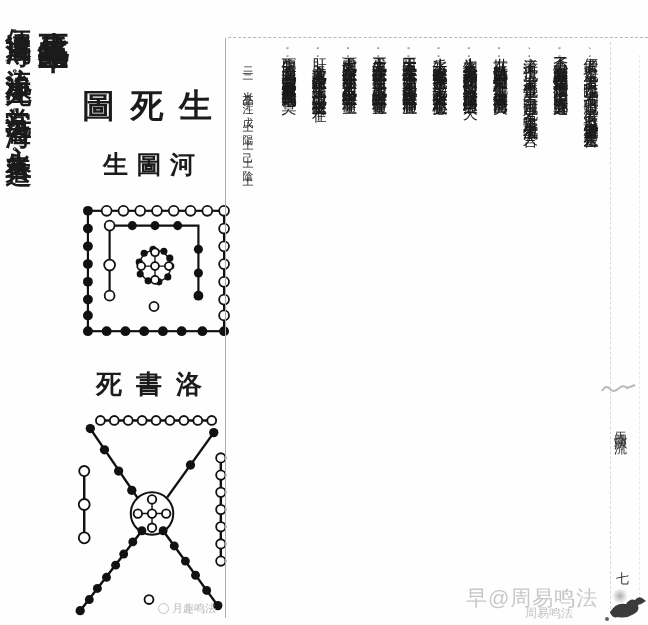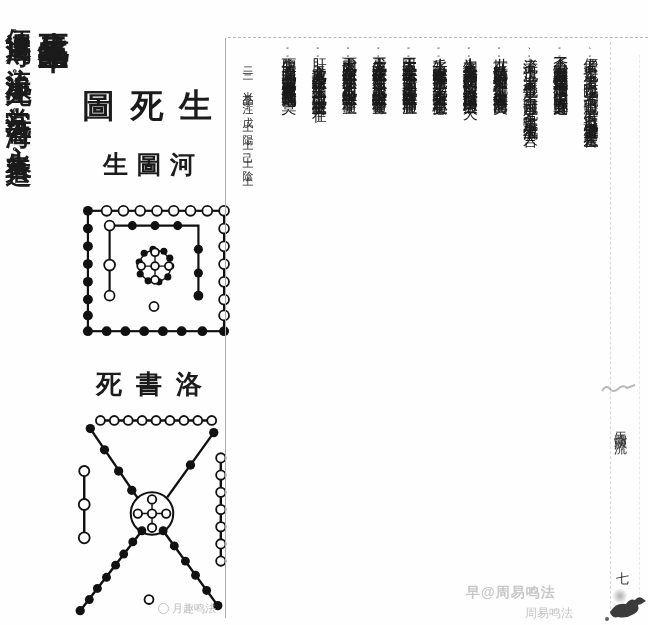--- a/index.html
+++ b/index.html
@@ -28,21 +28,21 @@
   .page-text{left:284px;top:46px;width:322px;height:576px;font-size:15px;line-height:29.2px;}
   .tcol{line-height:29.2px;height:100%;}
   .margin-title{left:611px;top:421px;height:90px;font-size:13px;letter-spacing:3px;color:#2f2f2f;}
   .page-number{left:616px;top:570px;font-size:13px;color:#333;}
   .page-smudge{left:612px;top:588px;width:16px;height:16px;border-radius:50%;
                background:radial-gradient(circle,#9a9a9a 0%,transparent 70%);opacity:.8;}
   
   .wm{color:#b0b0b0;font-family:"Liberation Sans","DejaVu Sans",sans-serif;text-align:right;}
   .wm-left{left:158px;top:601px;font-size:11px;opacity:.85;display:flex;align-items:center;gap:3px;}
   .wm-logo{width:9px;height:9px;border-radius:50%;border:1.5px solid #b7b7b7;display:inline-block;}
-  .wm-right-lg{left:466px;top:584px;font-size:14px;font-weight:700;opacity:.7;letter-spacing:1px;}
+  .wm-right-lg{left:466px;top:584px;font-size:21px;font-weight:400;opacity:.7;letter-spacing:1px;}
   .wm-right-sm{left:525px;top:605px;font-size:12px;opacity:.75;}
 </style>
 </head>
 <body>
 
 <div class="stage">
 
   <div class="abs v verse-col"><span class="ch">便</span><span class="ch">遭</span><span class="ch">濁</span><span class="ch">辱</span><span class="punct">。</span><span class="ch">流</span><span class="ch">浪</span><span class="ch">生</span><span class="ch">死</span><span class="punct">。</span><span class="ch">常</span><span class="ch">沉</span><span class="ch">苦</span><span class="ch">海</span><span class="punct">。</span><span class="ch">永</span><span class="ch">失</span><span class="ch">真</span><span class="ch">道</span><span class="punct">。</span></div>
   <div class="abs v chapter-col"><span class="ch">生</span><span class="ch">死</span><span class="ch">品</span><span class="ch">第</span><span class="ch">二</span><span class="ch">十</span><span class="ch">三</span></div>
 

